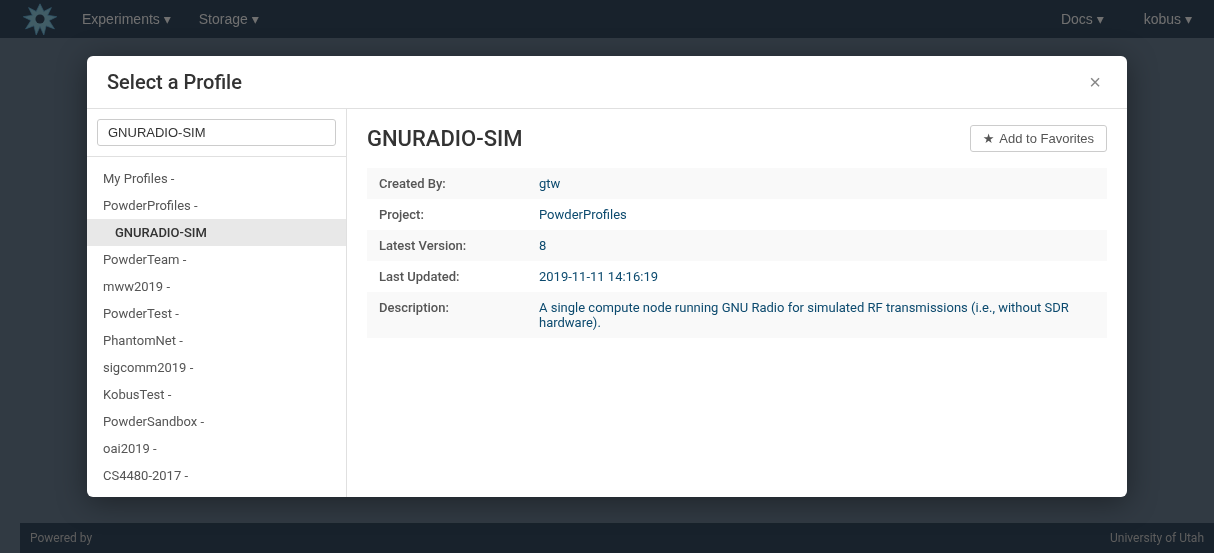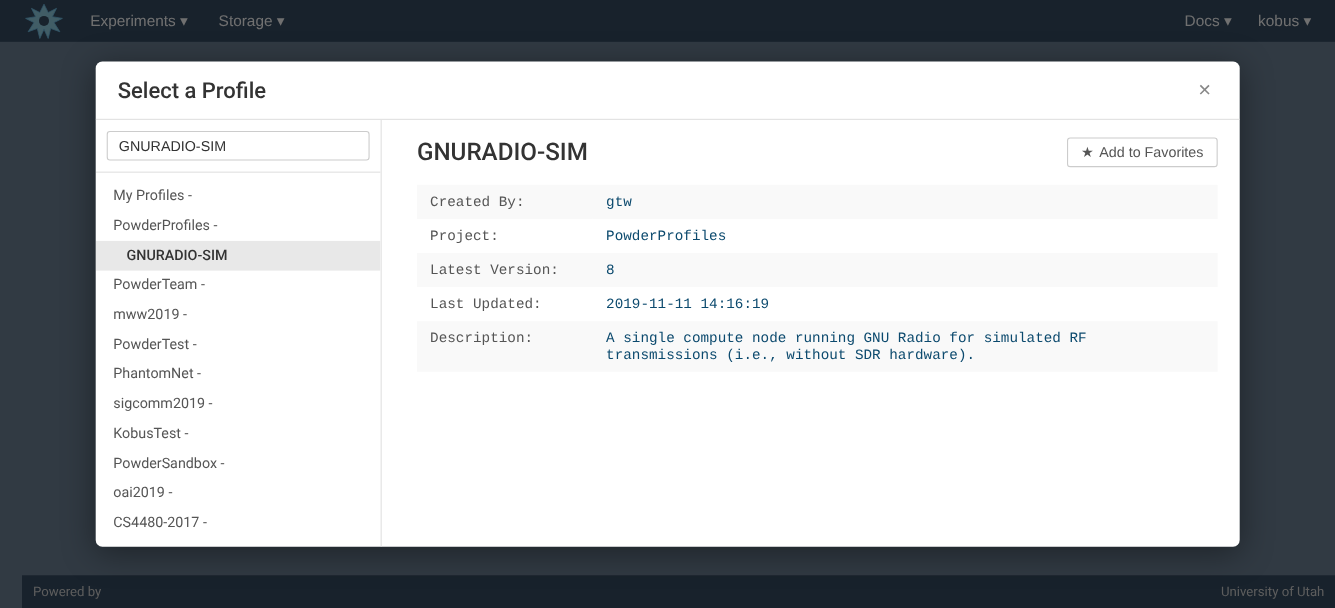--- a/index.html
+++ b/index.html
@@ -40,21 +40,21 @@
       background: transparent;
       border: none;
       padding: 6px 12px;
       cursor: pointer;
       font-size: 14px;
       border-radius: 3px;
     }
     .bg-navbar .right-nav {
       margin-left: auto;
       display: flex;
-      gap: 0;
+      gap: 16px;
     }
 
     
     .bg-footer {
       position: absolute;
       bottom: 0; left: 0; right: 0;
       height: 30px;
       background: #2c3e50;
       display: flex;
       align-items: center;
@@ -107,21 +107,20 @@
       color: #888;
       cursor: pointer;
       line-height: 1;
       padding: 2px 6px;
     }
 
     .modal-body {
       display: flex;
       flex: 1;
       overflow: hidden;
-      gap: 12px;
     }
 
     
     .modal-sidebar {
       width: 260px;
       border-right: 1px solid #e0e0e0;
       display: flex;
       flex-direction: column;
       overflow: hidden;
     }
@@ -186,21 +185,20 @@
       color: #555;
       cursor: pointer;
       display: flex;
       align-items: center;
       gap: 5px;
     }
 
     .profile-table {
       width: 100%;
       border-collapse: collapse;
-      font-family: Liberation Mono, monospace;
     }
     .profile-table tr:nth-child(odd) td { background: #f9f9f9; }
     .profile-table tr:nth-child(even) td { background: #fff; }
     .profile-table td {
       padding: 8px 12px;
       font-size: 13px;
       color: #0c4a6e;
       vertical-align: top;
     }
     .profile-table td:first-child {

